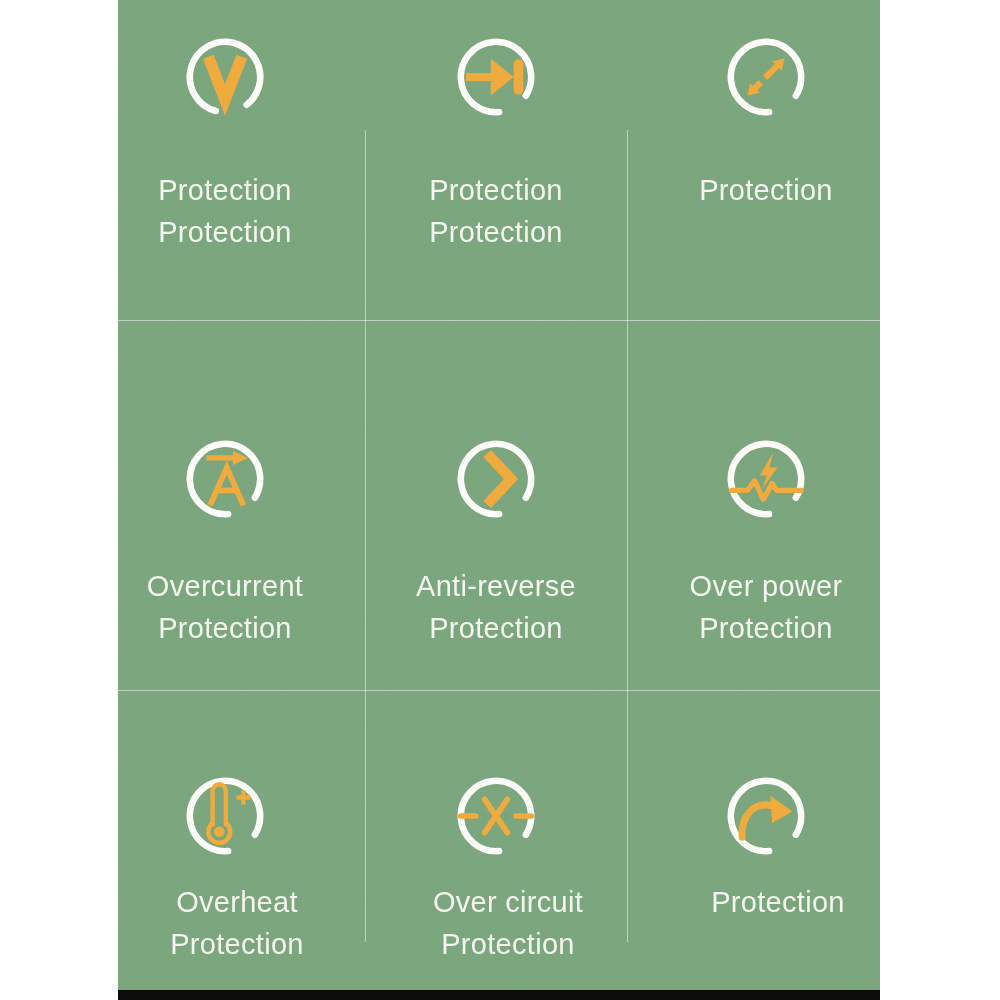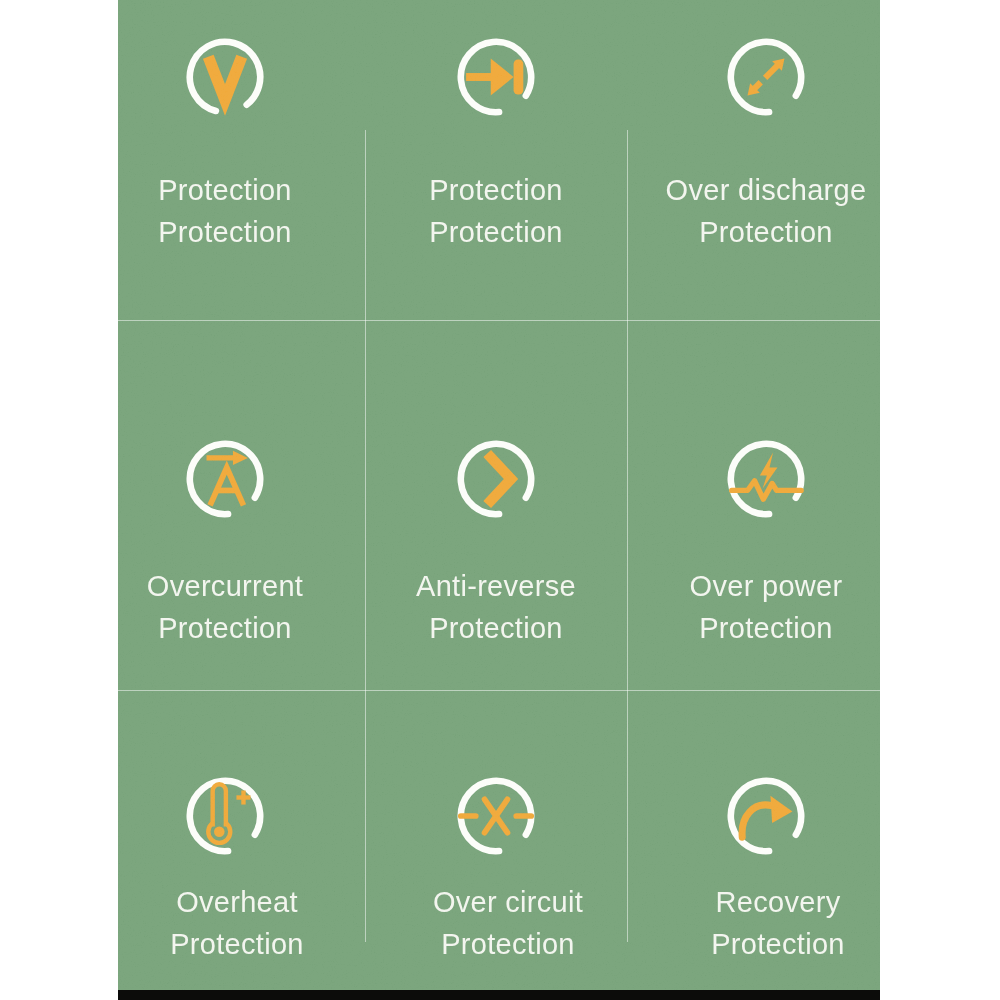--- a/index.html
+++ b/index.html
@@ -71,21 +71,20 @@
 
   <div class="cell c2 r0">
     <svg class="icon" viewBox="0 0 100 100">
       <circle class="ws" cx="50" cy="50" r="40" stroke-width="7.5" stroke-linecap="round" stroke-dasharray="214 37.33" transform="rotate(85 50 50)"></circle>
       <line class="os" x1="49" y1="51" x2="64" y2="36" stroke-width="7"></line>
       <polygon class="of" points="71,29 57,32 68,43"></polygon>
       <line class="os" x1="44" y1="56" x2="34" y2="66" stroke-width="7"></line>
       <polygon class="of" points="29,71 43,68 32,57"></polygon>
     </svg>
     <div class="label">
-      <span>Over discharge</span>
       <span>Protection</span>
     </div>
   </div>
 
   <div class="cell c0 r1">
     <svg class="icon" viewBox="0 0 100 100">
       <circle class="ws" cx="50" cy="50" r="40" stroke-width="7.5" stroke-linecap="round" stroke-dasharray="214 37.33" transform="rotate(85 50 50)"></circle>
       <line class="os" x1="29" y1="26" x2="61" y2="26" stroke-width="6"></line>
       <polygon class="of" points="76,26 59,18 59,34"></polygon>
       <path class="os" d="M33 80 L52 37 L71 80" stroke-width="6.5" stroke-linejoin="miter"></path>
@@ -150,21 +149,20 @@
     </div>
   </div>
 
   <div class="cell c2 r2">
     <svg class="icon" viewBox="0 0 100 100">
       <circle class="ws" cx="50" cy="50" r="40" stroke-width="7.5" stroke-linecap="round" stroke-dasharray="214 37.33" transform="rotate(85 50 50)"></circle>
       <path class="os" d="M23 74 C21 50 36 34 56 38" stroke-width="8" stroke-linecap="round"></path>
       <polygon class="of" points="80,45 55,27 57,58"></polygon>
     </svg>
     <div class="label">
-      <span>Recovery</span>
       <span>Protection</span>
     </div>
   </div>
 
   <svg class="noise">
     <filter id="nz">
       <feTurbulence type="fractalNoise" baseFrequency="0.9" numOctaves="2" stitchTiles="stitch"></feTurbulence>
       <feColorMatrix type="matrix" values="0 0 0 0 1  0 0 0 0 1  0 0 0 0 0.95  0.7 0.7 0.7 0 0"></feColorMatrix>
     </filter>
     <rect width="100%" height="100%" filter="url(#nz)" opacity="0.09"></rect>

